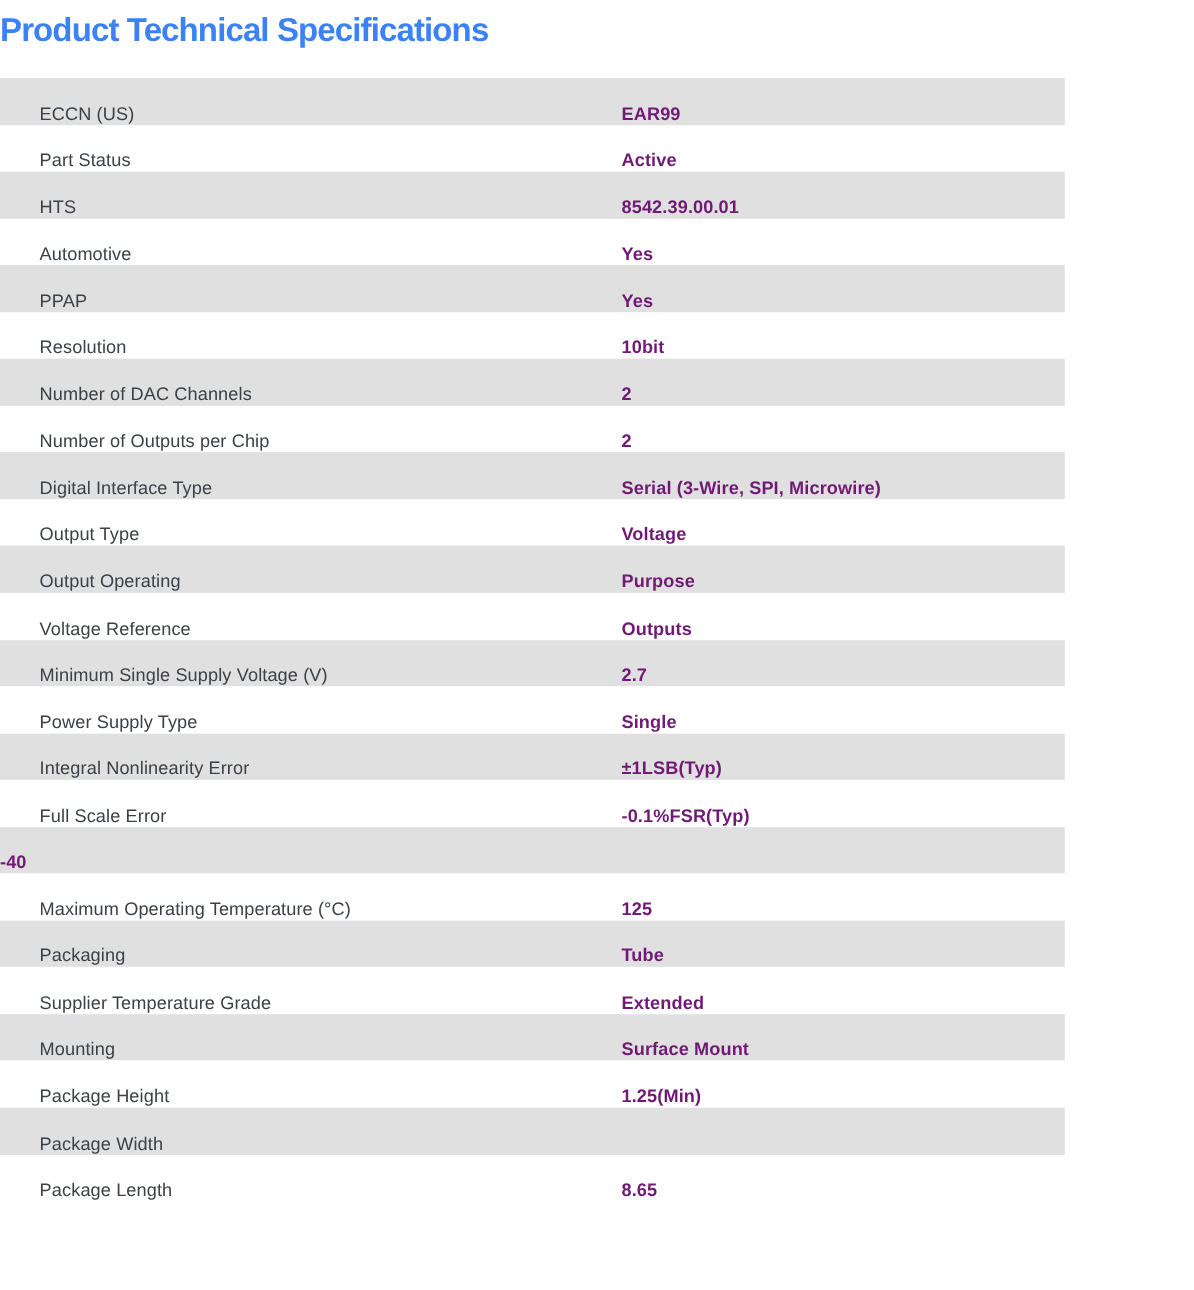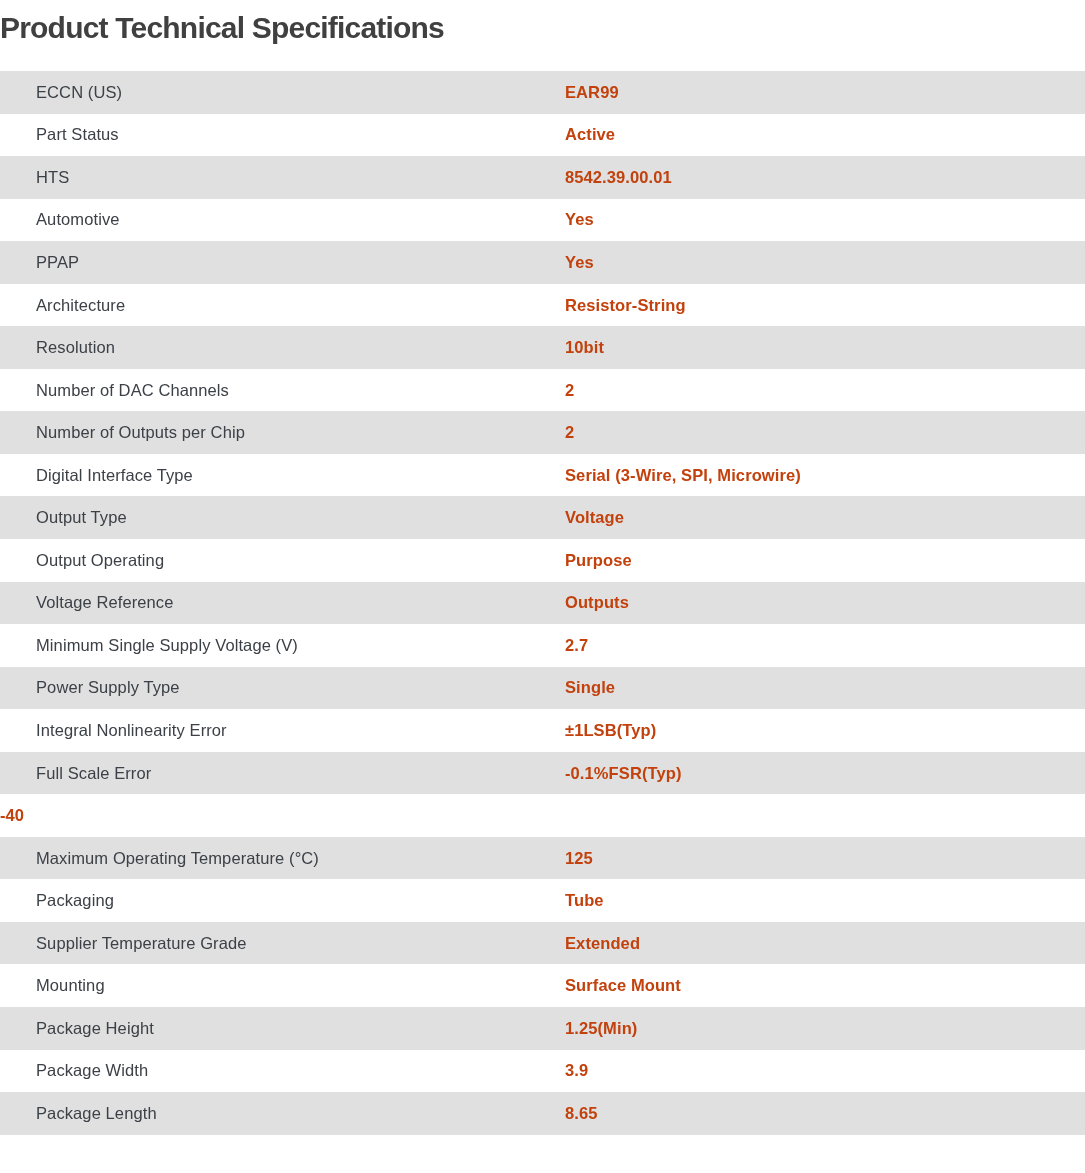--- a/index.html
+++ b/index.html
@@ -15,52 +15,52 @@
     height: 1173px;
     overflow: hidden;
   }
   h1.page-title {
     margin-top: 9px;
     margin-left: 0px;
     font-size: 30px;
     line-height: 38px;
     font-weight: 700;
     letter-spacing: -0.8px;
-    color: #404040;
+    color: #3b82f6;
   }
   .spec-table {
     margin-top: 24px;
     width: 1085px;
   }
   .row {
     display: flex;
-    align-items: center;
+    align-items: flex-end;
     height: 42.55px;
-    width: 1085px;
+    width: 968px;
   }
   .row:nth-child(odd) {
     background: #e0e0e0;
   }
   .row:nth-child(even) {
     background: #ffffff;
   }
   .label {
     flex: 0 0 565px;
     padding-left: 36px;
     font-size: 16.5px;
     font-weight: 400;
     color: #3c4147;
     letter-spacing: 0.1px;
     white-space: nowrap;
   }
   .value {
     flex: 1 1 auto;
     font-size: 16.5px;
     font-weight: 700;
-    color: #c2410c;
+    color: #701a75;
     letter-spacing: 0.1px;
     white-space: nowrap;
   }
 </style>
 </head>
 <body>
 
 <div class="page">
   <h1 class="page-title">Product Technical Specifications</h1>
 
@@ -84,24 +84,20 @@
     <span class="label">Automotive</span>
     <span class="value">Yes</span>
   </div>
 
   <div class="row">
     <span class="label">PPAP</span>
     <span class="value">Yes</span>
   </div>
 
 
-  <div class="row">
-    <span class="label">Architecture</span>
-    <span class="value">Resistor-String</span>
-  </div>
 
   <div class="row">
     <span class="label">Resolution</span>
     <span class="value">10bit</span>
   </div>
 
   <div class="row">
     <span class="label">Number of DAC Channels</span>
     <span class="value">2</span>
   </div>
@@ -175,21 +171,20 @@
     <span class="value">Surface Mount</span>
   </div>
 
   <div class="row">
     <span class="label">Package Height</span>
     <span class="value">1.25(Min)</span>
   </div>
 
   <div class="row">
     <span class="label">Package Width</span>
-    <span class="value">3.9</span>
   </div>
 
   <div class="row">
     <span class="label">Package Length</span>
     <span class="value">8.65</span>
   </div>
 </div>
 </div>
 
 </body></html>

